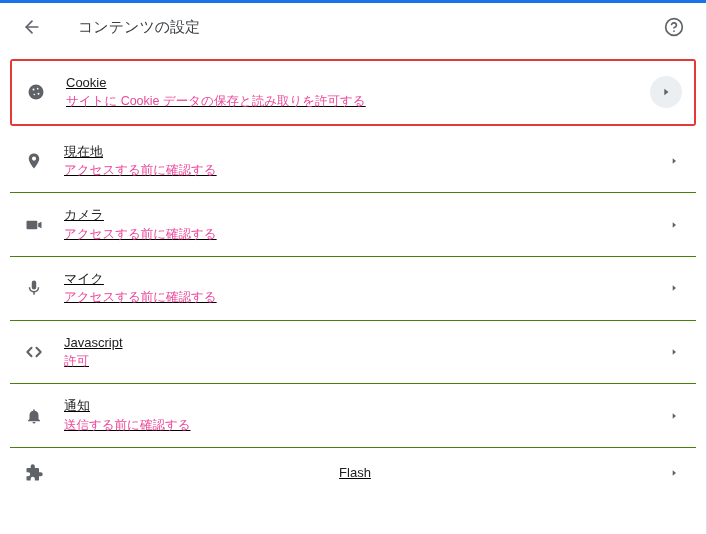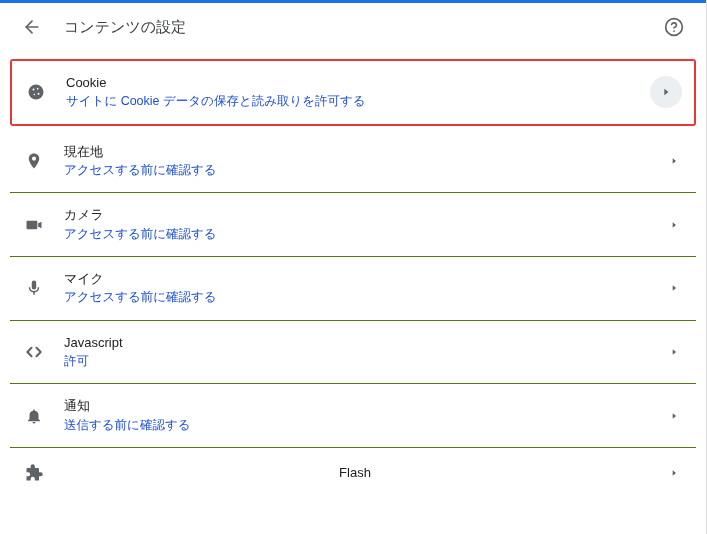--- a/index.html
+++ b/index.html
@@ -13,21 +13,21 @@
   }
   .accent-bar {
     height: 3px;
     background: #1a73e8;
     width: 100%;
   }
   .header {
     display: flex;
     align-items: center;
     padding: 12px 20px 12px 20px;
-    gap: 20px;
+    gap: 34px;
   }
   .back-btn {
     width: 24px; height: 24px;
     display: flex; align-items: center; justify-content: center;
     cursor: pointer; color: #5f6368;
     border-radius: 50%;
   }
   .page-title {
     font-size: 15px;
     color: #3c4043;
@@ -58,29 +58,29 @@
     background:#fff;
   }
   .card.highlight .row { border-bottom:none; }
   .row:last-child { border-bottom:none; }
   .icon-wrap {
     width: 24px; height:24px;
     display:flex;align-items:center;justify-content:center;
     color:#5f6368;
     flex-shrink:0;
   }
-  .row-text { flex:1; min-width:0; }
+  .row-text { flex:1; min-width:0;text-decoration:underline; }
   .row-title {
     font-size: 13px;
     color: #202124;
     line-height: 1.4;
   }
   .row-sub {
     font-size: 12.5px;
-    color: #1d4ed8;
+    color: #ec4899;
     line-height: 1.4;
     margin-top: 1px;
   }
   .chev {
     width:20px;height:20px;
     display:flex;align-items:center;justify-content:center;
     color:#5f6368;
     flex-shrink:0;
   }
   .chev.circle {

